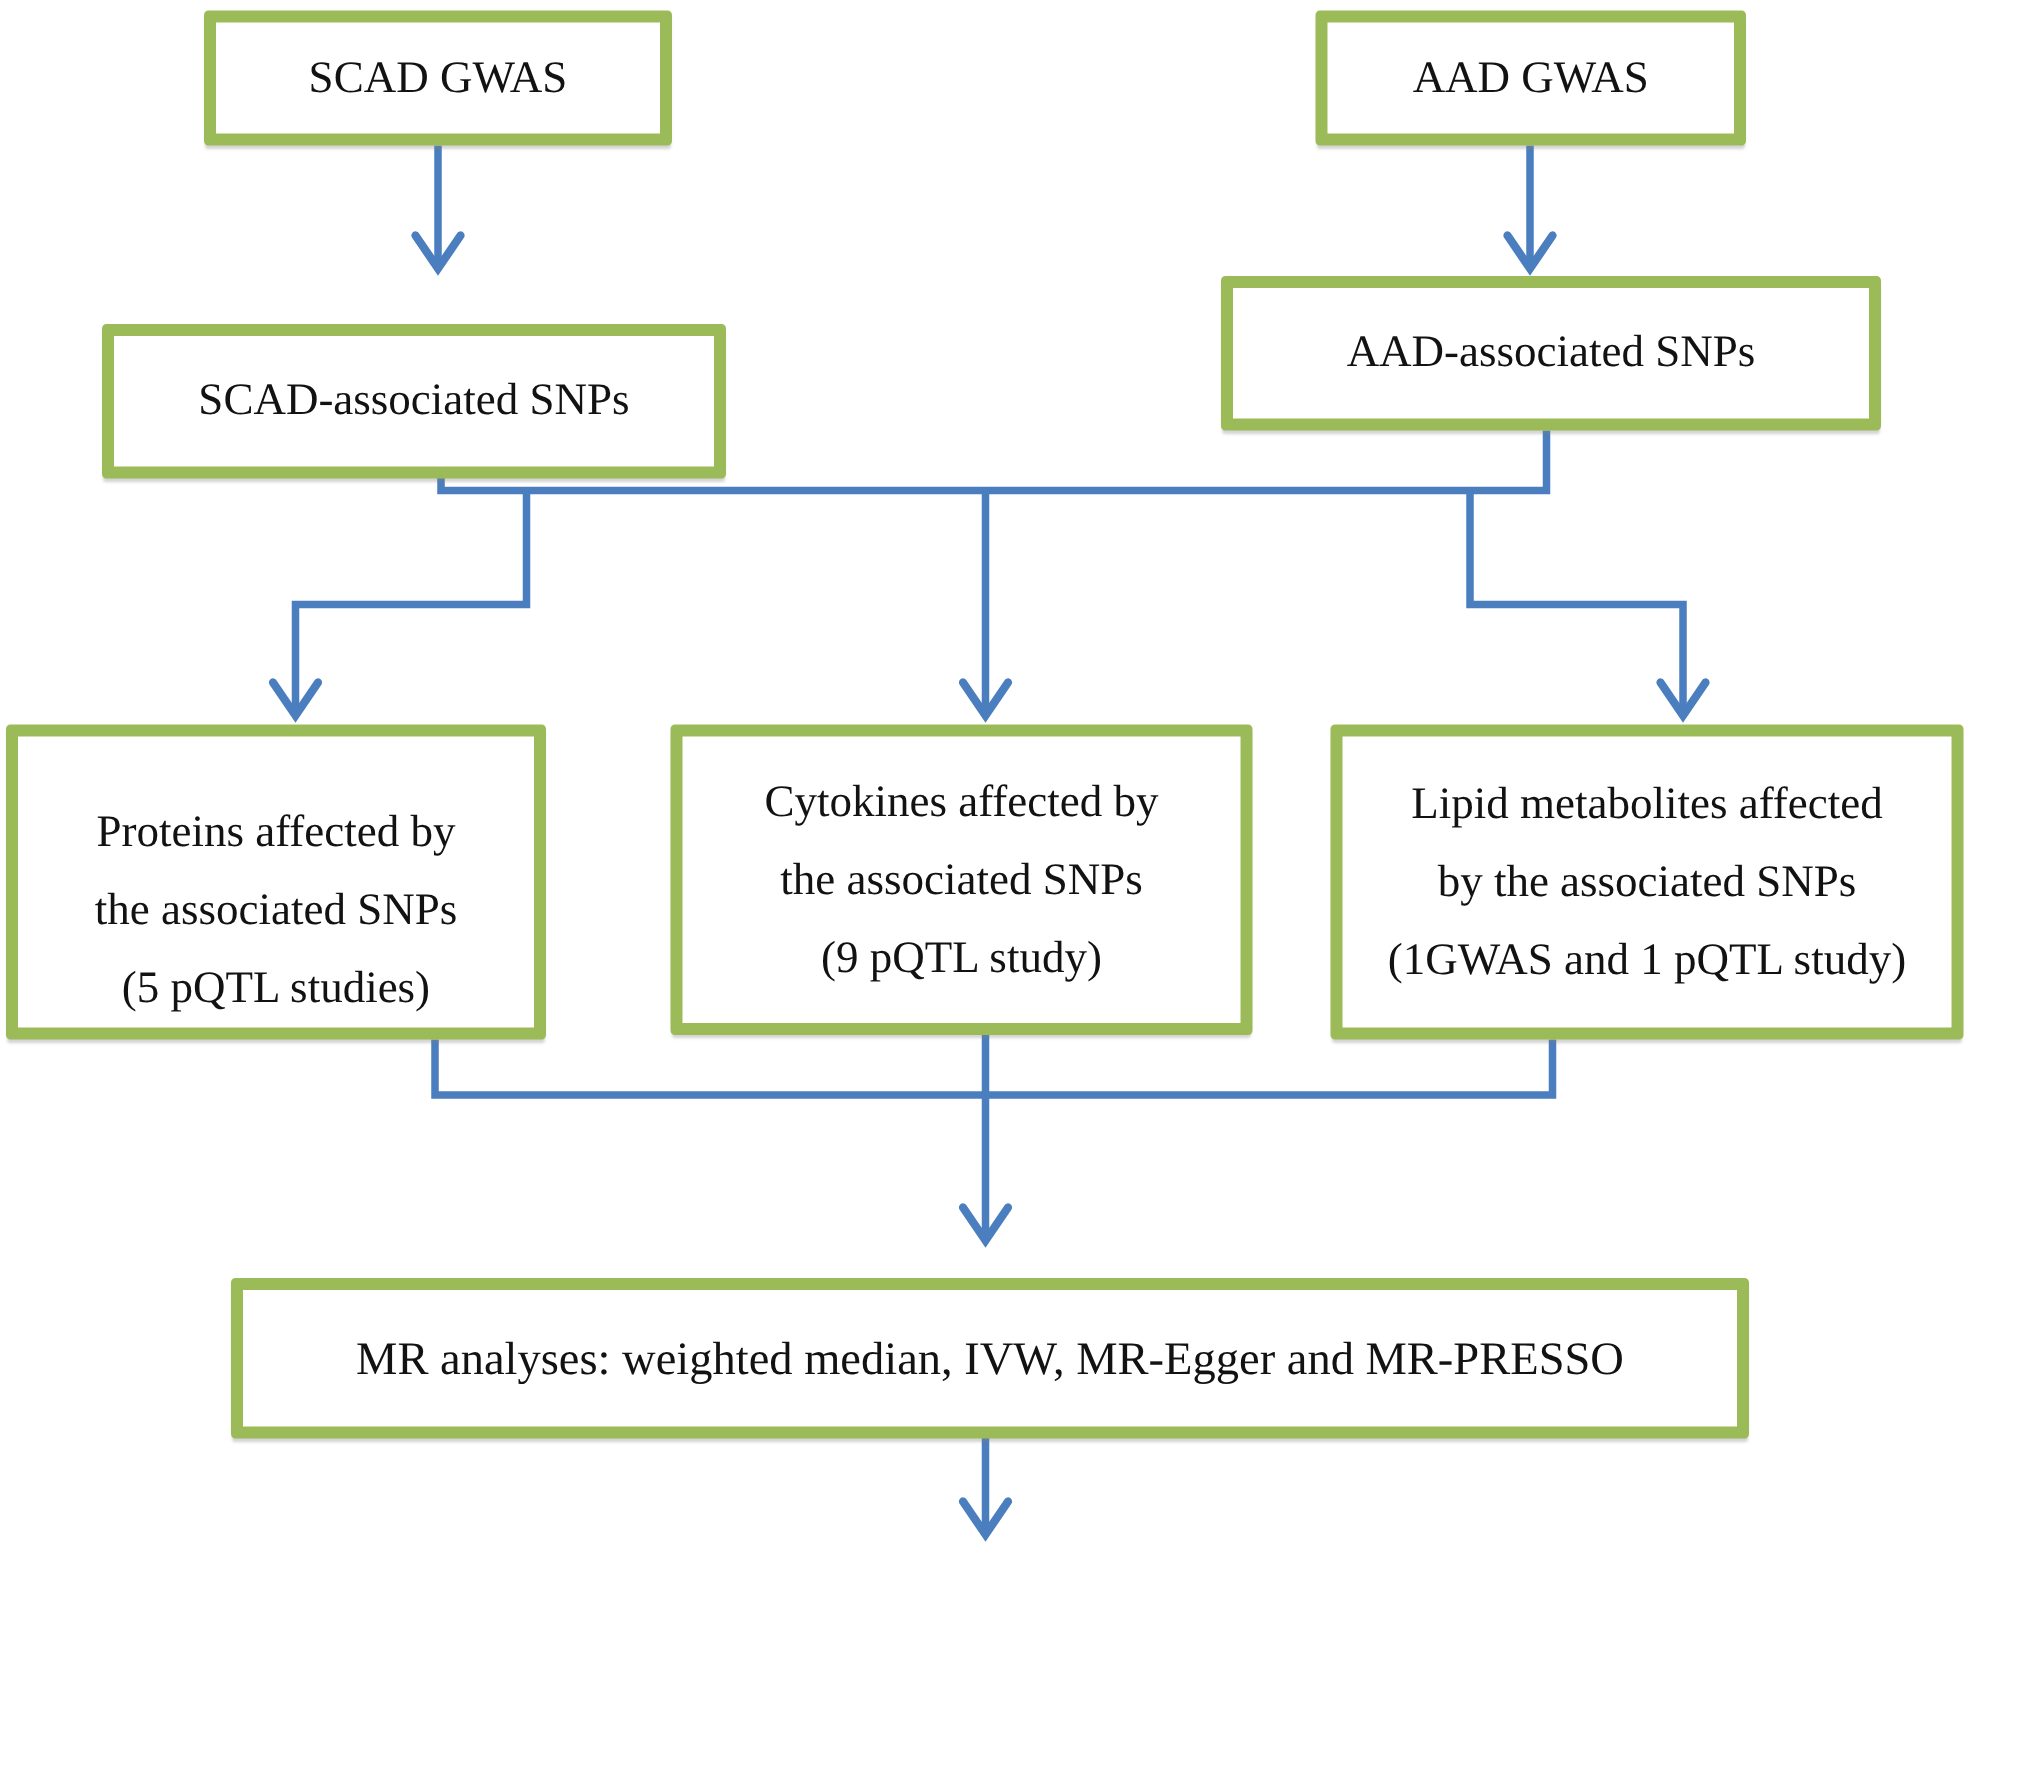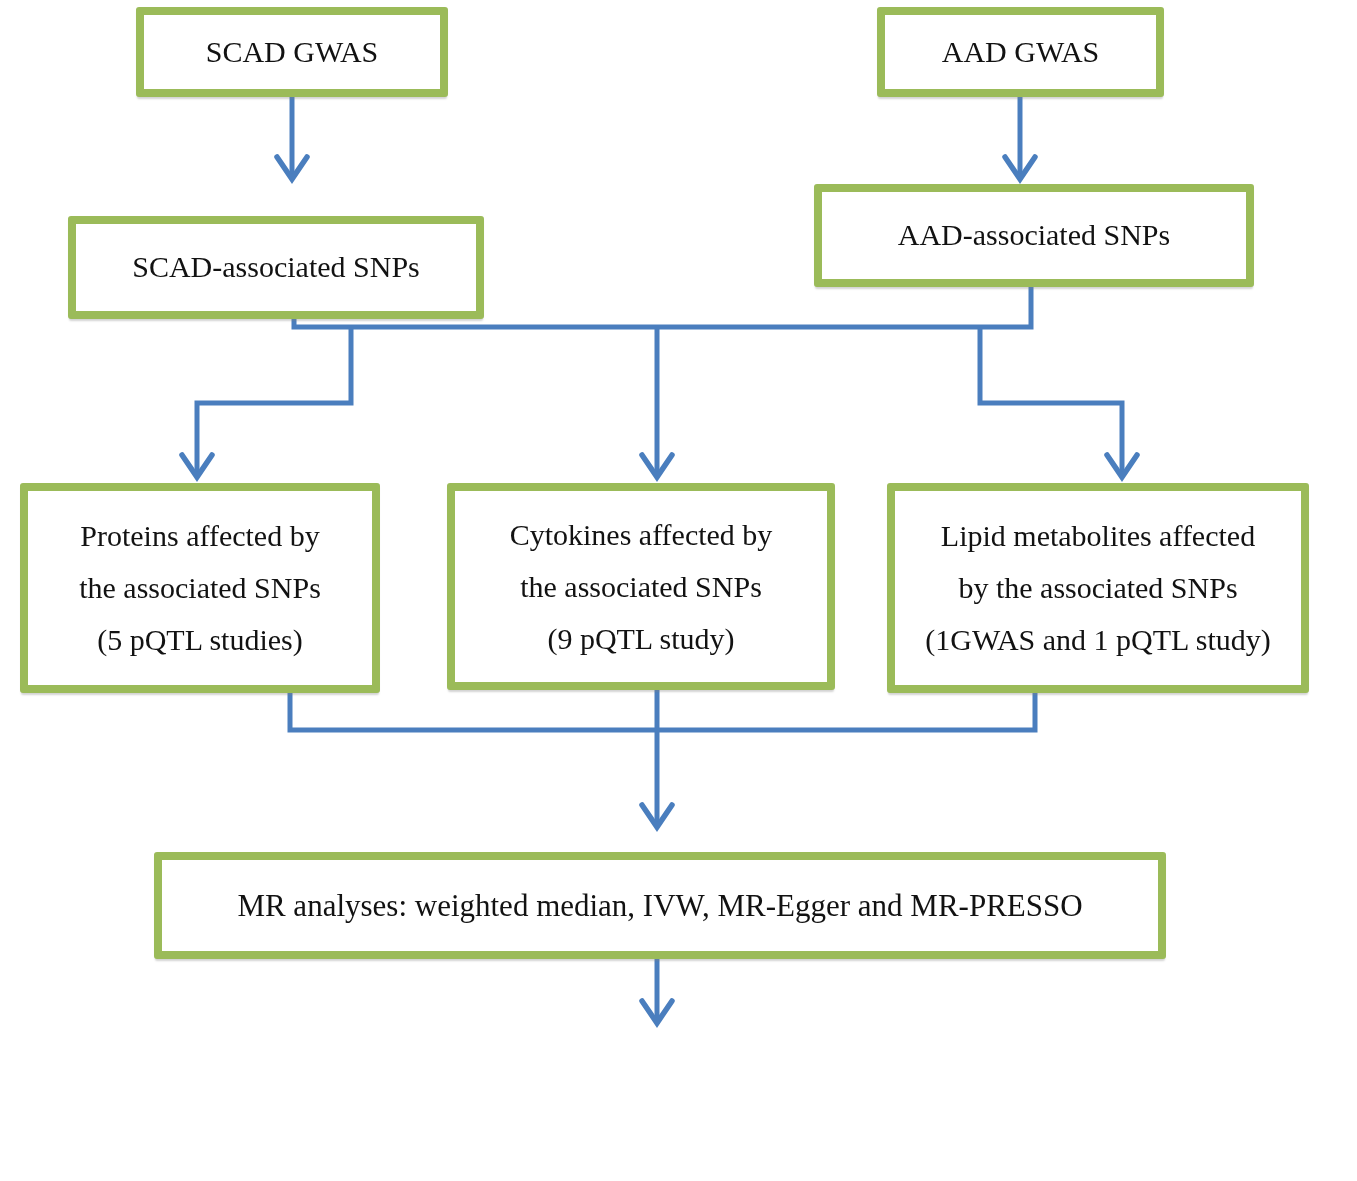--- a/index.html
+++ b/index.html
@@ -48,21 +48,21 @@
     white-space: pre-line;
     font-size: 30px;
     line-height: 1.35;
     color: var(--text);
     padding: 0 10px;
   }
   .n-scad-gwas      { left: 136px; top: 7px;    width: 312px; height: 90px; }
   .n-aad-gwas       { left: 877px; top: 7px;    width: 287px; height: 90px; }
   .n-scad-snps      { left: 68px;  top: 184px;  width: 416px; height: 103px; margin-top: 32px; }
   .n-aad-snps       { left: 814px; top: 184px;  width: 440px; height: 103px; font-family: Liberation Serif, serif; }
-  .n-proteins       { left: 20px;   top: 483px;  width: 360px; height: 210px; }
+  .n-proteins       { left: 4px;   top: 483px;  width: 360px; height: 210px; align-items: flex-end; }
   .n-cytokines      { left: 447px; top: 483px;  width: 388px; height: 207px; }
   .n-lipids         { left: 887px; top: 483px;  width: 422px; height: 210px; }
   .n-mr             { left: 154px; top: 852px;  width: 1012px; height: 107px; }
   .n-identification { left: 120px; top: 1027px; width: 1075px; height: 152px; }
   .n-proteins .node-text,
   .n-cytokines .node-text,
   .n-lipids .node-text { line-height: 52px; font-size: 30px; }
   .n-mr .node-text { font-size: 31px; }
   .n-identification .node-text { font-size: 30px; line-height: 57px; }
 </style>

